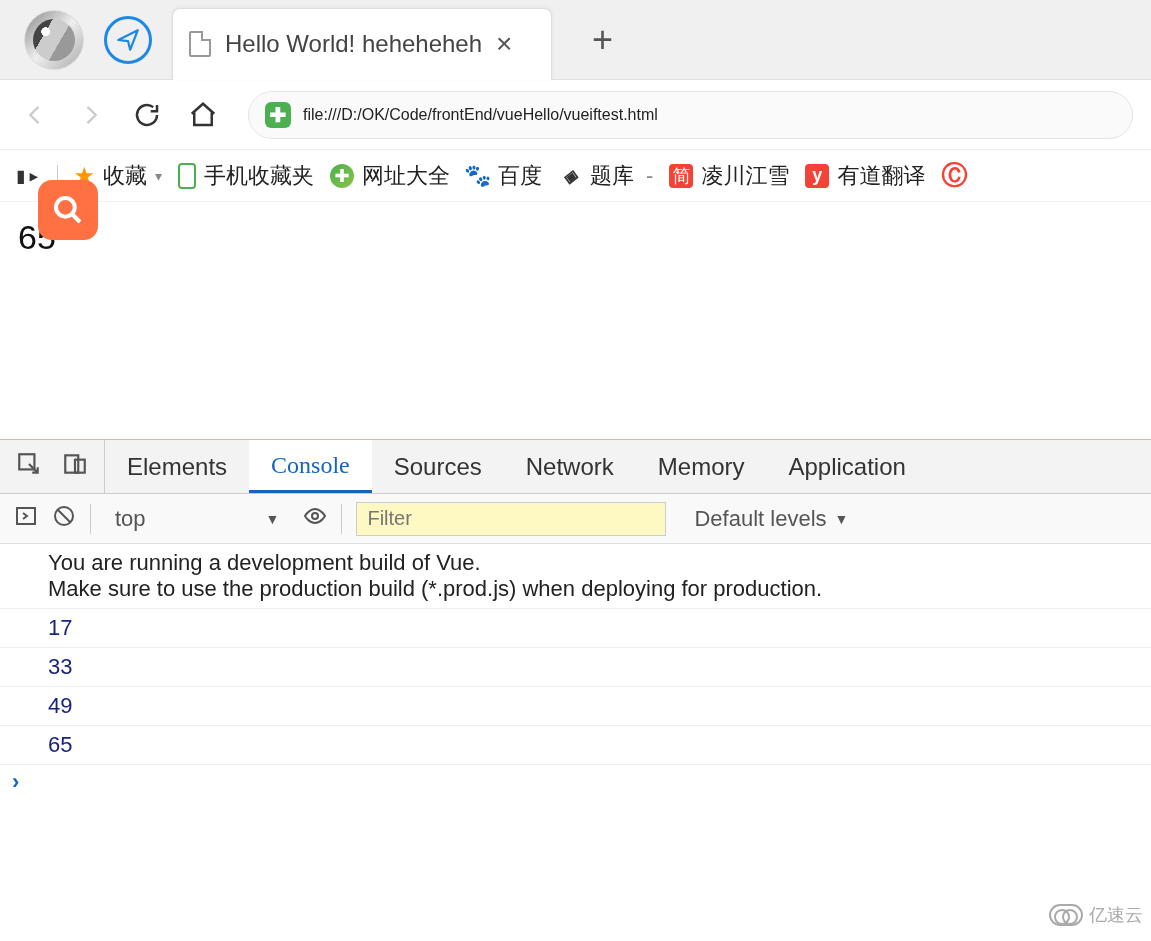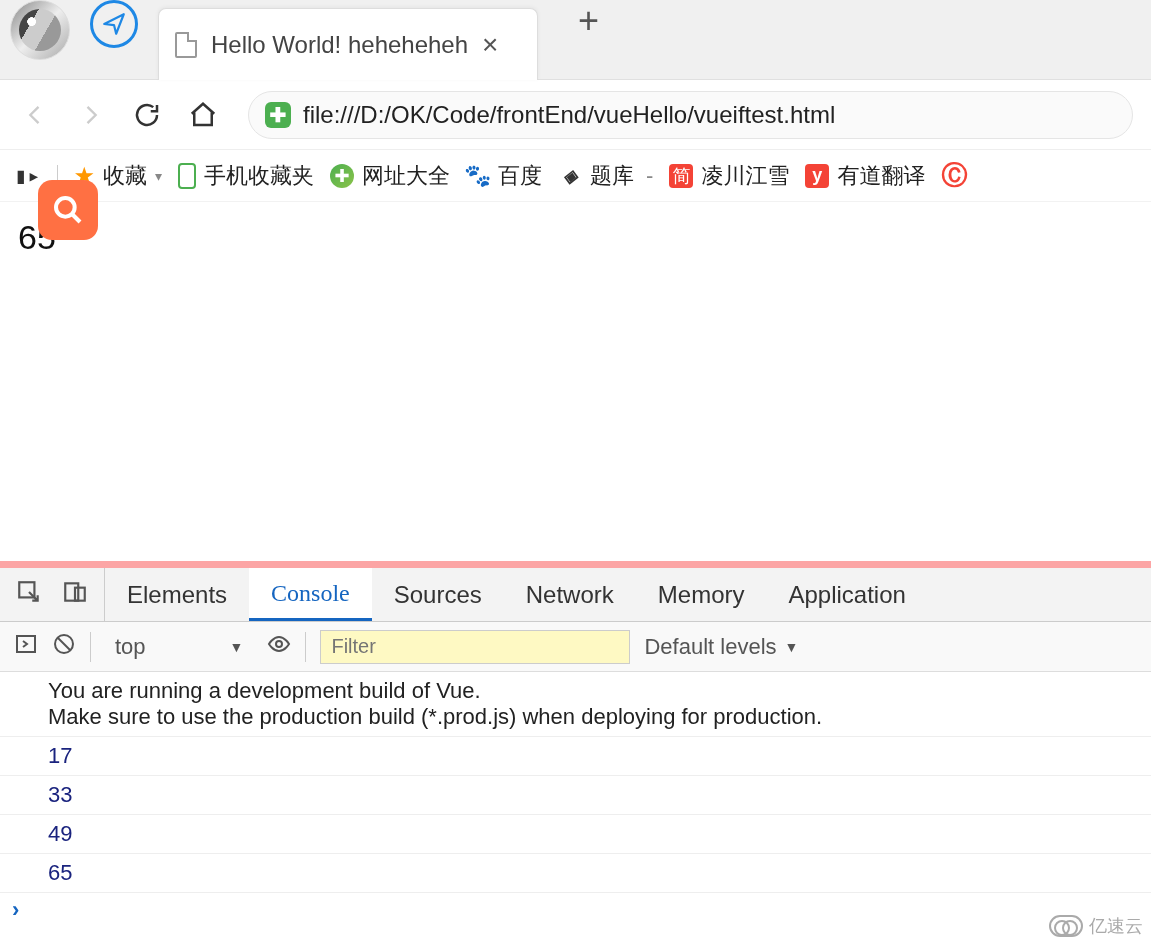--- a/index.html
+++ b/index.html
@@ -9,22 +9,23 @@
       width: 1151px;
       height: 941px;
       overflow: hidden;
       position: relative;
     }
     
     .chrome-top {
       background: #f0f0f0;
       border-bottom: 1px solid #e0e0e0;
       display: flex;
+      align-items: center;
       height: 80px;
-      padding: 0 10px;
+      padding: 0 24px;
       gap: 20px;
     }
     .avatar {
       width: 60px; height: 60px; border-radius: 50%;
       background: linear-gradient(135deg,#888 0%,#eee 50%,#aaa 100%);
       border: 1px solid #ddd;
       position: relative; overflow:hidden;
     }
     .avatar::after{
       content:""; position:absolute; inset:8px; border-radius:50%;
@@ -55,21 +56,21 @@
     }
     .tb-btn{width:34px;height:34px;display:flex;align-items:center;justify-content:center;color:#666;font-size:32px;}
     .tb-btn.disabled{color:#ccc;}
     .reload svg, .home svg{width:30px;height:30px;stroke:#333;fill:none;stroke-width:2;}
     .url-bar{
       flex:1;display:flex;align-items:center;gap:12px;
       background:#fafafa;border:1px solid #e5e5e5;border-radius:24px;
       height:48px;padding:0 16px;margin-left:6px;
     }
     .shield{width:26px;height:26px;background:#4caf50;border-radius:6px;display:flex;align-items:center;justify-content:center;color:#fff;font-weight:bold;font-size:20px;}
-    .url-text{font-size:24px;color:#222;}
+    .url-text{font-size:16px;color:#222;}
     
     .bookmarks{
       display:flex;align-items:center;gap:16px;
       height:52px;padding:0 14px;background:#fff;border-bottom:1px solid #f2f2f2;
       font-size:22px;color:#222;
     }
     .bm-item{display:flex;align-items:center;gap:8px;white-space:nowrap;}
     .bm-icon{width:24px;height:24px;display:flex;align-items:center;justify-content:center;border-radius:4px;font-size:18px;}
     .panel-icon{font-family:monospace;color:#333;}
     .star{color:#ff9800;font-size:24px;}
@@ -84,49 +85,49 @@
       position:absolute;left:38px;top:180px;width:60px;height:60px;
       background:#ff7043;border-radius:14px;display:flex;align-items:center;justify-content:center;
     }
     .search-float svg{width:32px;height:32px;stroke:#fff;fill:none;stroke-width:3;}
     
     .page-content{
       padding:16px 18px;font-size:34px;color:#111;
     }
     
     .devtools{
-      position:absolute;left:0;right:0;bottom:0;height:380px;
-      border-top:7px solid #fca5a5;background:#fff;display:flex;flex-direction:column;
+      position:absolute;left:0;right:0;bottom:0;height:502px;
+      border-top:1px solid #fca5a5;background:#fff;display:flex;flex-direction:column;
     }
     .dt-tabs{
       background:#f3f3f3;border-bottom:1px solid #ccc;display:flex;align-items:center;
       height:54px;font-size:24px;color:#333;
     }
     .dt-pre{display:flex;align-items:center;gap:20px;padding:0 16px;border-right:1px solid #ccc;height:100%;}
     .dt-pre svg{width:26px;height:26px;stroke:#555;fill:none;stroke-width:2;}
     .dt-tab{padding:0 22px;height:100%;display:flex;align-items:center;cursor:pointer;}
     .dt-tab.active{color:#1565c0;border-bottom:3px solid #1565c0;background:#fff;font-family:Liberation Serif, serif;}
     .dt-toolbar{
       background:#f9f9f9;border-bottom:1px solid #ddd;height:50px;
       display:flex;align-items:center;gap:14px;padding:0 14px;font-size:22px;color:#555;
     }
     .sep{width:1px;height:30px;background:#ccc;}
     .dt-exec svg,.dt-clear svg,.dt-eye svg{width:24px;height:24px;stroke:#555;fill:none;stroke-width:2;}
-    .dt-scope{display:flex;align-items:center;gap:84px;padding:2px 10px;}
+    .dt-scope{display:flex;align-items:center;gap:120px;padding:2px 10px;}
     .dt-scope .tri{font-size:14px;color:#555;}
     .dt-filter{
       border:1px solid #ccc;background:#fef9c3;height:34px;padding:2px 10px;width:310px;font-size:20px;color:#888;outline:none;
     }
-    .dt-levels{display:flex;align-items:center;gap:8px;}
+    .dt-levels{display:flex;align-items:center;gap:8px;margin-left:14px;}
     .console-body{flex:1;overflow:auto;font-family:Liberation Sans, sans-serif;font-size:22px;}
     .con-row{border-bottom:1px solid #eee;padding:6px 10px 6px 48px;white-space:pre;color:#222;}
     .con-row.num{color:#1a237e;}
     .con-prompt{color:#1565c0;padding:4px 12px;font-size:22px;font-weight:bold;}
     .watermark{
-      position:absolute;right:8px;bottom:3px;display:flex;align-items:center;gap:6px;
+      position:absolute;right:8px;bottom:14px;display:flex;align-items:center;gap:6px;
       color:#aaa;font-size:18px;
     }
     .watermark .logo{
       width:34px;height:22px;border:2px solid #aaa;border-radius:12px;position:relative;
     }
     .watermark .logo::before,.watermark .logo::after{
       content:"";position:absolute;width:12px;height:12px;border:2px solid #aaa;border-radius:50%;top:3px;
     }
     .watermark .logo::before{left:3px;} .watermark .logo::after{right:3px;}
   </style>

